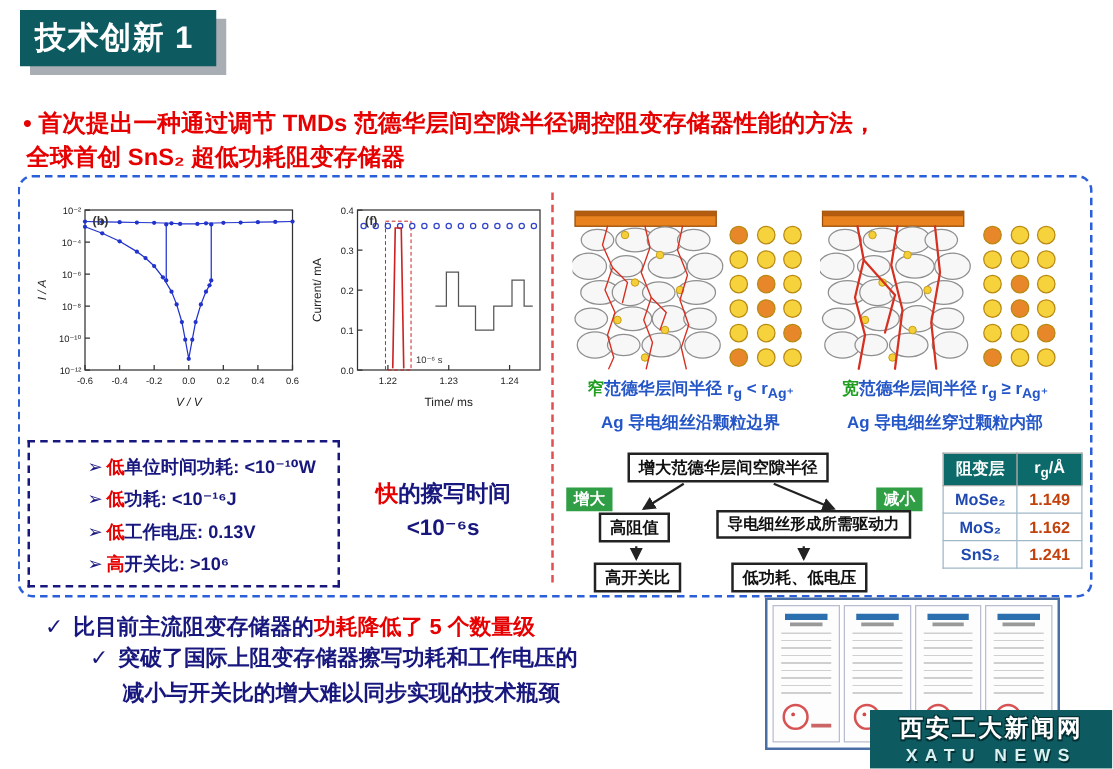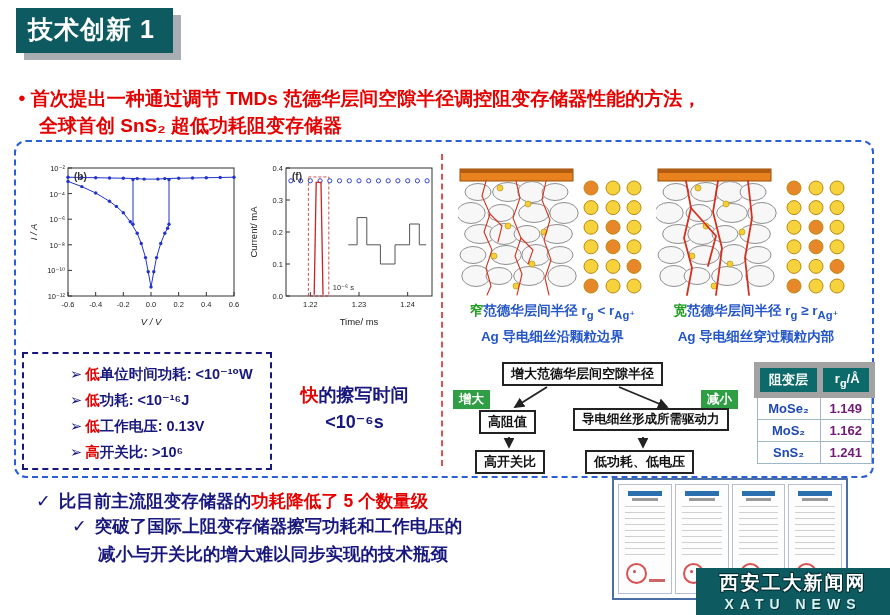--- a/index.html
+++ b/index.html
@@ -6,21 +6,21 @@
   body{font-family:"Liberation Sans","DejaVu Sans",sans-serif;}
   .slide{position:relative;width:890px;height:615px;background:#fff;overflow:hidden;}
 
   .title-bar{position:absolute;left:16px;top:8px;background:#0d5a60;color:#fff;
     font-size:25px;font-weight:bold;letter-spacing:1px;padding:5px 18px 7px 12px;
     box-shadow:8px 7px 0 #a9aeb4;}
 
   .headline{position:absolute;left:18px;top:84px;font-size:19px;font-weight:bold;
     color:#e60000;line-height:27px;white-space:nowrap;}
   .headline .bullet{font-size:13px;vertical-align:3px;margin-right:5px;}
-  .headline .l2{margin-left:21px;}
+  .headline .l2{margin-left:3px;}
 
   .main-box{position:absolute;left:14px;top:140px;width:860px;height:338px;
     border:2px dashed #2b5fd9;border-radius:12px;box-sizing:border-box;}
   .divider-red{position:absolute;left:441px;top:154px;height:312px;border-left:2px dashed #e05050;}
 
   .chart{position:absolute;}
   #chart-b{left:26px;top:158px;}
   #chart-f{left:246px;top:158px;}
   .panel{position:absolute;}
   #panel-narrow{left:458px;top:166px;}
@@ -44,25 +44,25 @@
 
   .flow{position:absolute;left:447px;top:360px;width:312px;height:116px;}
   .flow-arrows{position:absolute;left:0;top:0;pointer-events:none;}
   .fbox{position:absolute;background:#fff;border:2px solid #222;font-size:13px;
     font-weight:bold;color:#111;padding:1px 7px;white-space:nowrap;}
   .flabel{position:absolute;background:#2f9e44;color:#fff;font-size:12.5px;
     font-weight:bold;padding:1px 6px;white-space:nowrap;}
 
   .side-table{position:absolute;left:754px;top:362px;border-collapse:collapse;}
   .side-table th{background:#0d6a6a;color:#fff;font-size:13px;font-weight:bold;
-    padding:3px 9px;border:6px solid #a3a3a3;text-align:right;}
+    padding:3px 9px;border:1px solid #a3a3a3;}
   .side-table td{font-size:13px;font-weight:bold;padding:3px 9px;border:1px solid #9fb8c8;
     text-align:center;background:#fff;}
   .side-table td.mat{color:#1f49b0;}
-  .side-table td.val{color:#701a75;text-align:center;}
+  .side-table td.val{color:#c2410c;text-align:center;}
 
   .findings{position:absolute;left:36px;font-size:17.5px;font-weight:bold;
     color:#17177e;line-height:28px;white-space:nowrap;}
   .findings .check{margin-right:8px;}
   .findings .red{color:#e60000;}
   #finding-1{top:487px;}
   #finding-2{top:512px;margin-left:36px;}
   #finding-2 .cont{margin-left:26px;}
 
   .certs{position:absolute;left:612px;top:478px;width:236px;height:122px;background:#fff;

